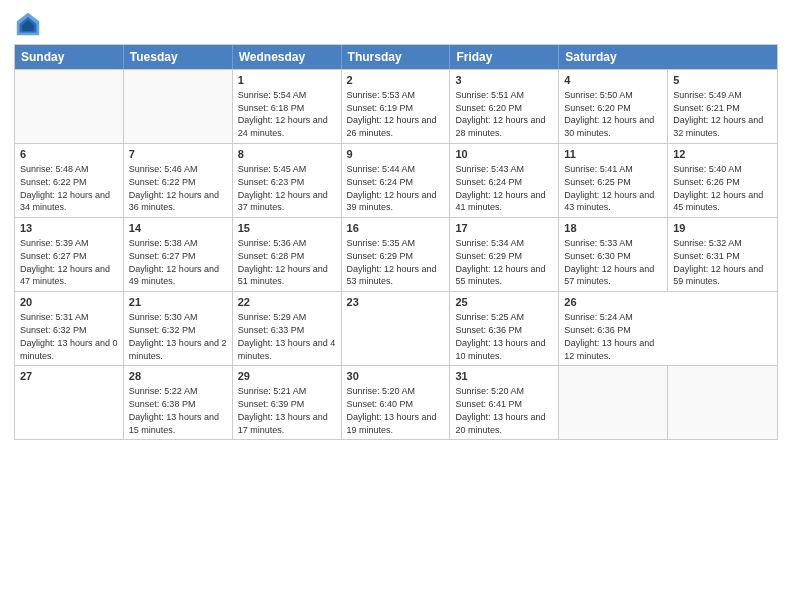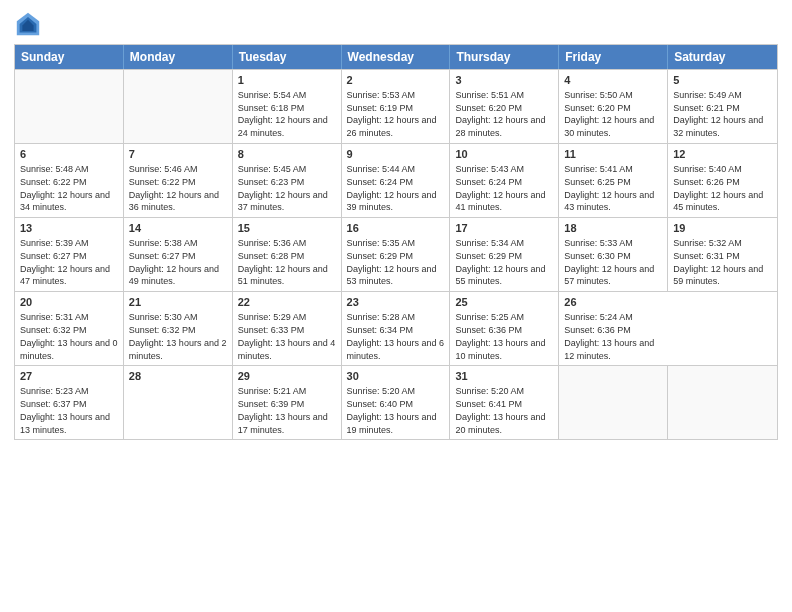--- a/index.html
+++ b/index.html
@@ -121,21 +121,20 @@
     </div>
     <div class="header-right">
       <div class="month-title"></div>
       <div class="location"></div>
     </div>
   </div>
 
   <div class="calendar">
     <div class="cal-header-row" id="cal-header">
         <div class="cal-header-cell">Sunday</div>
-        <div class="cal-header-cell">Monday</div>
         <div class="cal-header-cell">Tuesday</div>
         <div class="cal-header-cell">Wednesday</div>
         <div class="cal-header-cell">Thursday</div>
         <div class="cal-header-cell">Friday</div>
         <div class="cal-header-cell">Saturday</div>
       </div>
     <div class="cal-body" id="cal-body">
         <div class="cal-row">
           <div class="cal-cell empty"></div>
           <div class="cal-cell empty"></div>
@@ -204,35 +203,33 @@
         <div class="cal-row">
           <div class="cal-cell"><span class="day-num">20</span><span class="info" style="white-space: pre-line;">Sunrise: 5:31 AM
 Sunset: 6:32 PM
 Daylight: 13 hours and 0 minutes.</span></div>
           <div class="cal-cell"><span class="day-num">21</span><span class="info" style="white-space: pre-line;">Sunrise: 5:30 AM
 Sunset: 6:32 PM
 Daylight: 13 hours and 2 minutes.</span></div>
           <div class="cal-cell"><span class="day-num">22</span><span class="info" style="white-space: pre-line;">Sunrise: 5:29 AM
 Sunset: 6:33 PM
 Daylight: 13 hours and 4 minutes.</span></div>
-          <div class="cal-cell"><span class="day-num">23</span><span class="info" style="white-space: pre-line;">Sunrise: 5:28 AM
-Sunset: 6:34 PM
-Daylight: 13 hours and 6 minutes.</span></div>
+          <div class="cal-cell"><span class="day-num">23</span></div>
           <div class="cal-cell"><span class="day-num">25</span><span class="info" style="white-space: pre-line; margin-top: 16px;">Sunrise: 5:25 AM
 Sunset: 6:36 PM
 Daylight: 13 hours and 10 minutes.</span></div>
           <div class="cal-cell"><span class="day-num">26</span><span class="info" style="white-space: pre-line;">Sunrise: 5:24 AM
 Sunset: 6:36 PM
 Daylight: 13 hours and 12 minutes.</span></div>
         </div>
         <div class="cal-row">
-          <div class="cal-cell"><span class="day-num">27</span><span class="info" style="white-space: pre-line;">Sunrise: 5:23 AM
-Sunset: 6:37 PM
-Daylight: 13 hours and 13 minutes.</span></div>
-          <div class="cal-cell"><span class="day-num">28</span></div>
+          <div class="cal-cell"><span class="day-num">27</span></div>
+          <div class="cal-cell"><span class="day-num">28</span><span class="info" style="white-space: pre-line;">Sunrise: 5:22 AM
+Sunset: 6:38 PM
+Daylight: 13 hours and 15 minutes.</span></div>
           <div class="cal-cell"><span class="day-num">29</span><span class="info" style="white-space: pre-line;">Sunrise: 5:21 AM
 Sunset: 6:39 PM
 Daylight: 13 hours and 17 minutes.</span></div>
           <div class="cal-cell"><span class="day-num">30</span><span class="info" style="white-space: pre-line;">Sunrise: 5:20 AM
 Sunset: 6:40 PM
 Daylight: 13 hours and 19 minutes.</span></div>
           <div class="cal-cell"><span class="day-num">31</span><span class="info" style="white-space: pre-line;">Sunrise: 5:20 AM
 Sunset: 6:41 PM
 Daylight: 13 hours and 20 minutes.</span></div>
           <div class="cal-cell empty"></div>

